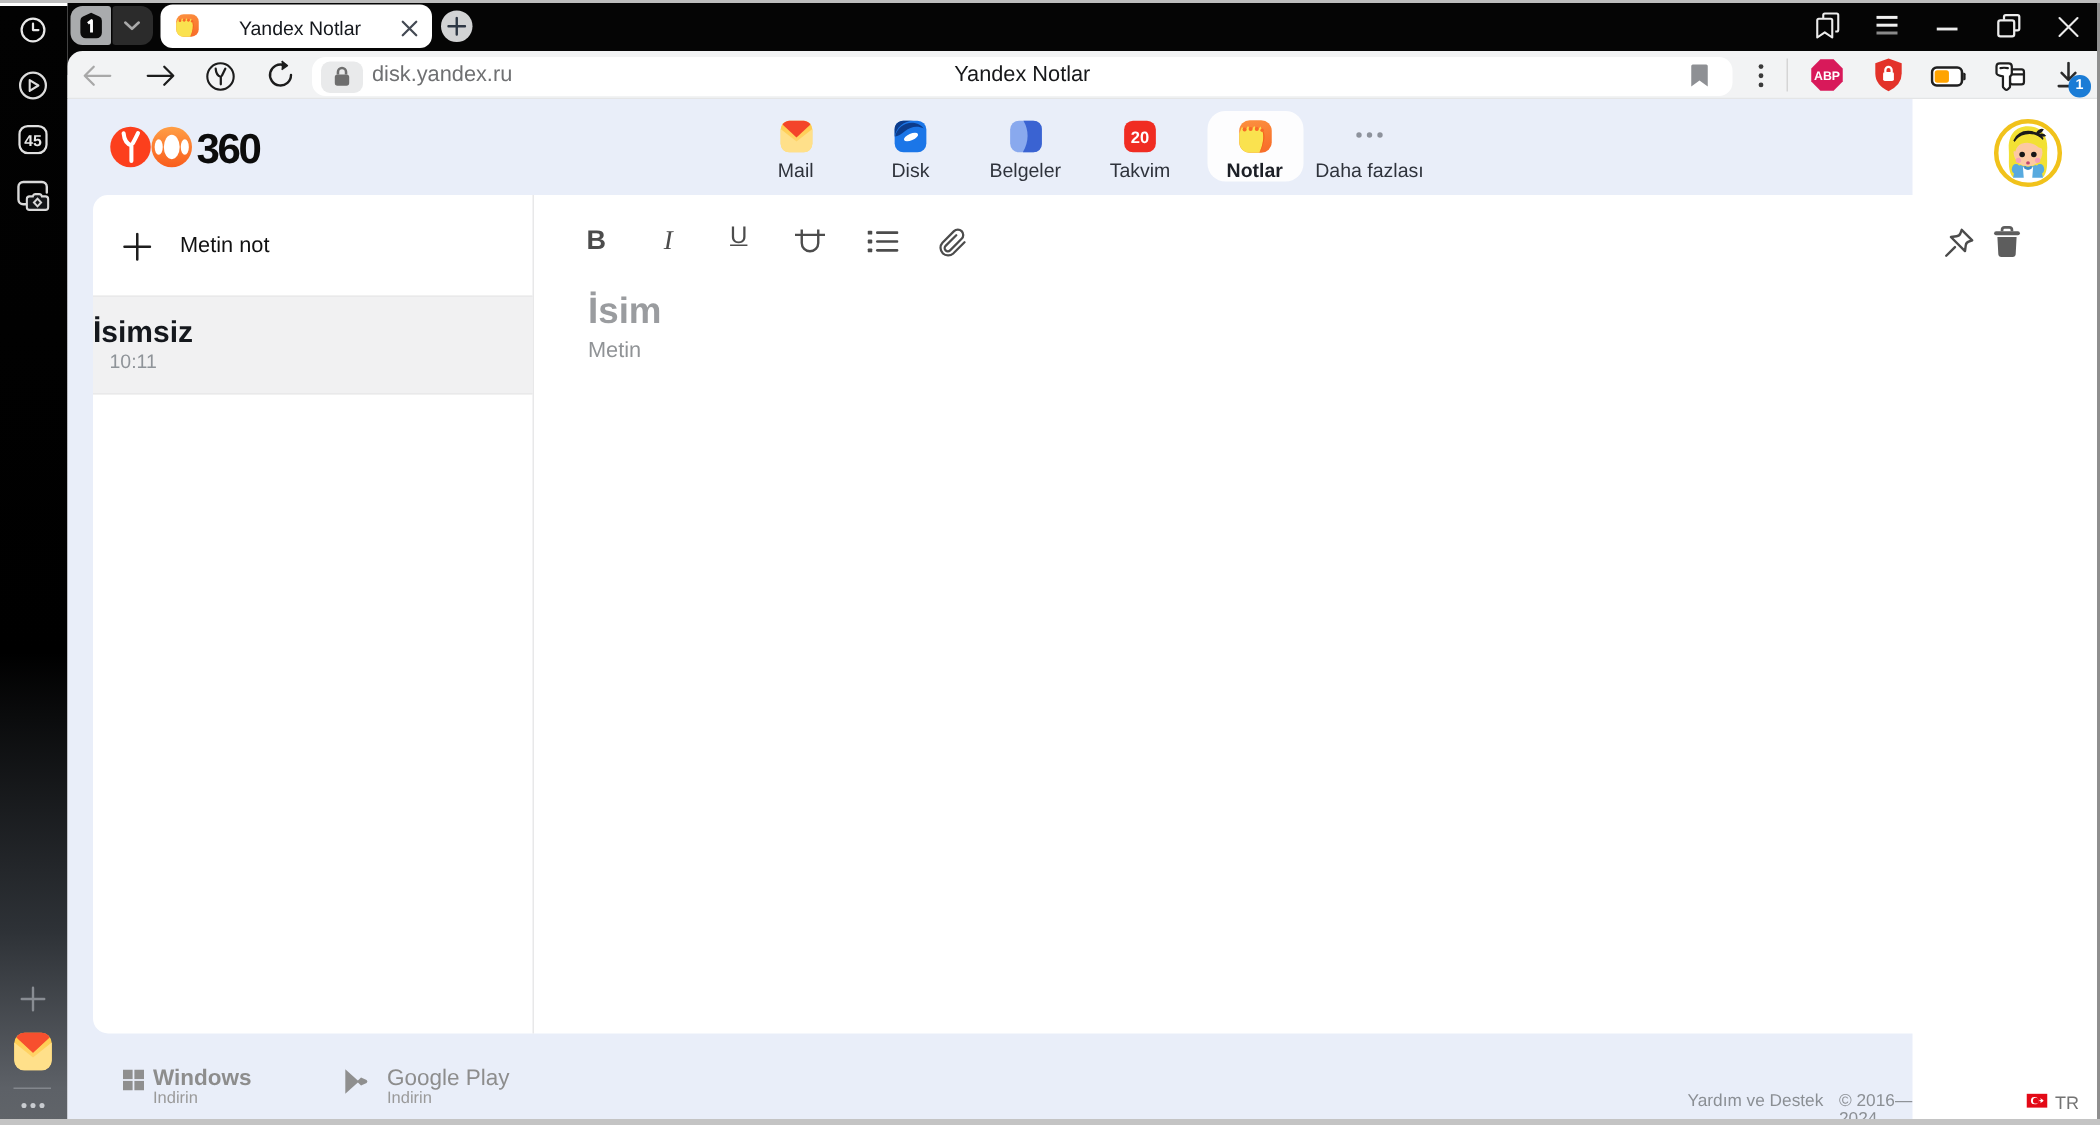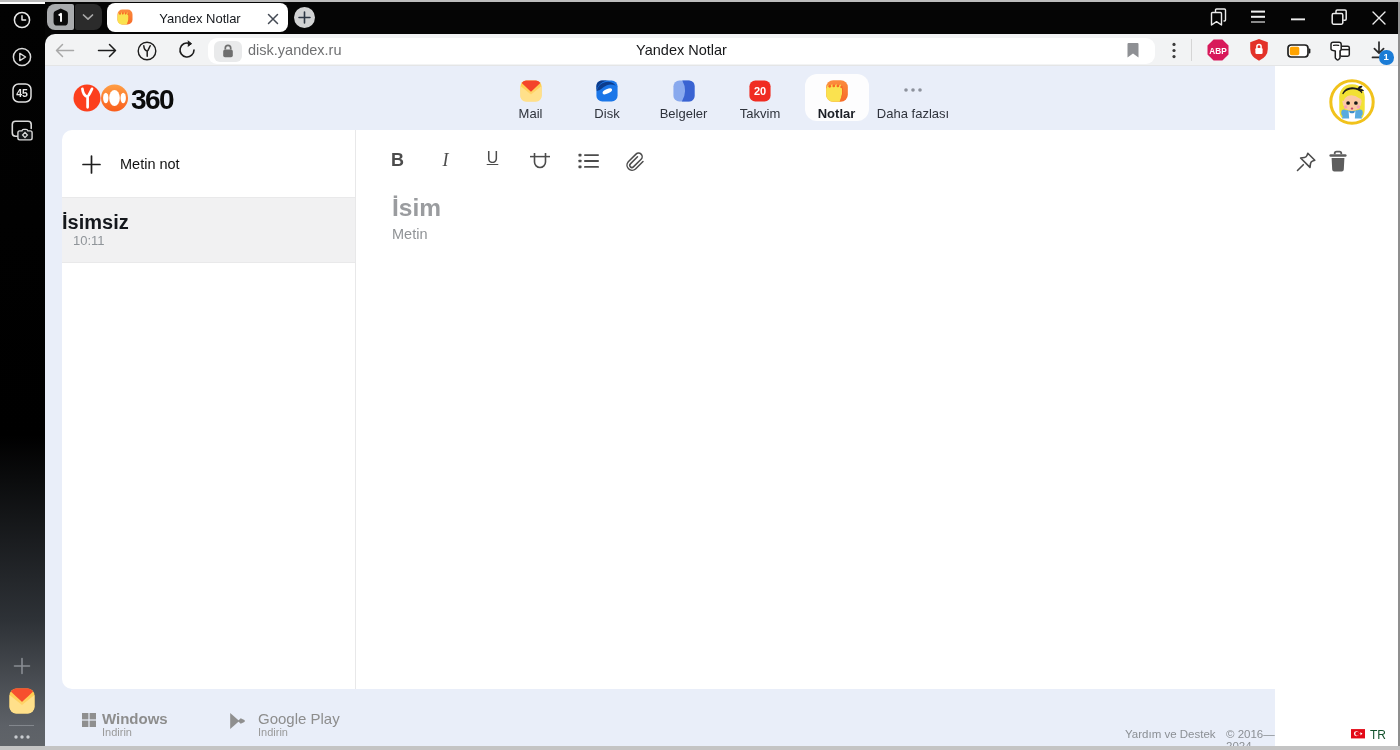--- a/index.html
+++ b/index.html
@@ -353,17 +353,17 @@
   <div class="abs" style="left:213px;top:660px;font-size:11px;color:#9a9a9a">Indirin</div>
 
   <div class="abs" style="left:1080px;top:661.5px;font-size:11.5px;color:#8b8f94">Yardım ve Destek</div>
   <div class="abs" style="left:1181px;top:661.5px;font-size:11.5px;color:#8b8f94">© 2016—2024 Yandex</div>
   <svg class="abs" style="left:1306px;top:663px" width="14" height="9.5" viewBox="0 0 18 12">
     <rect width="18" height="12" fill="#e30a17"></rect>
     <circle cx="7" cy="6" r="3.2" fill="#fff"></circle>
       <circle cx="8" cy="6" r="2.5" fill="#e30a17"></circle>
     <path d="M10.4 6 L13.8 7.1 L13.8 4.9 Z M11.8 3.7 L12.6 6 L11.8 8.3 L14.8 6 Z" fill="#fff"></path>
   </svg>
-  <div class="abs" style="left:1325px;top:661.5px;font-size:12px;color:#14532d">TR</div>
+  <div class="abs" style="left:1325px;top:661.5px;font-size:12px;color:#737373">TR</div>
 </div>
 <div class="abs" id="topborder"></div>
 <div class="abs" id="rightborder"></div>
 <div class="abs" id="bottomstrip"></div>
 
 </body></html>

